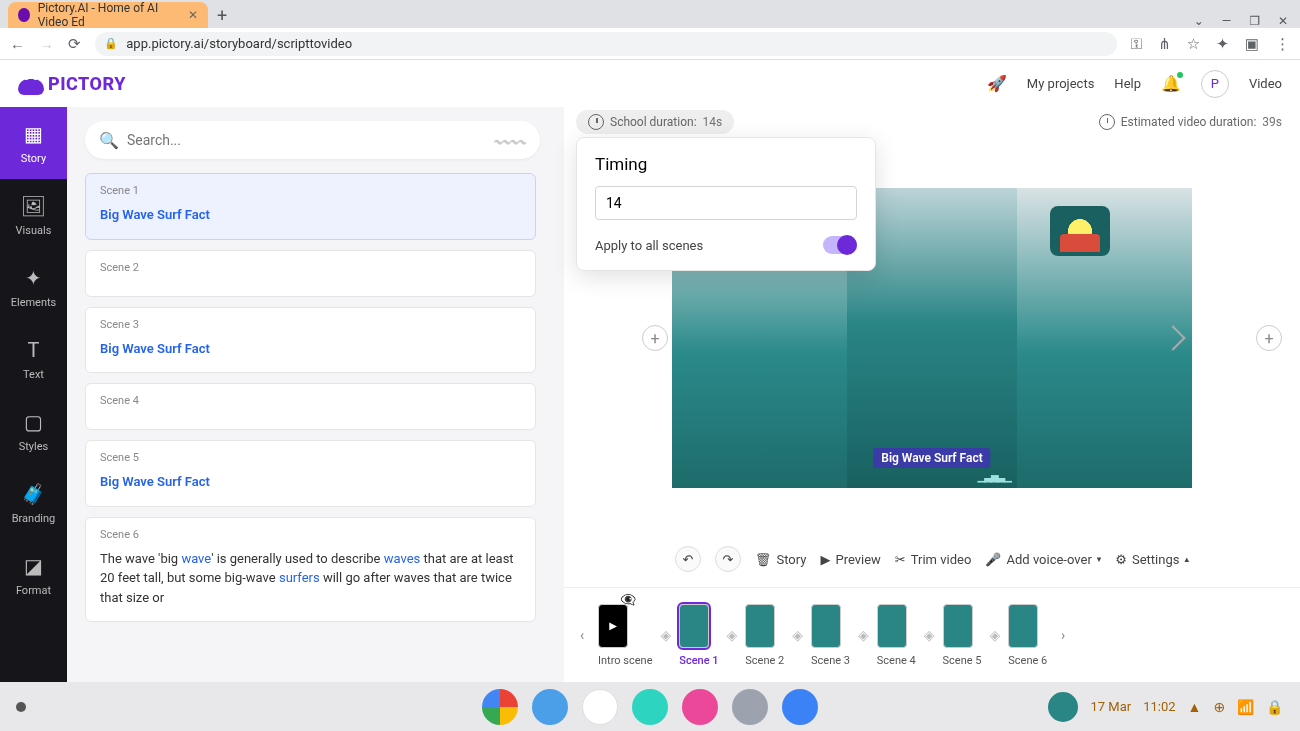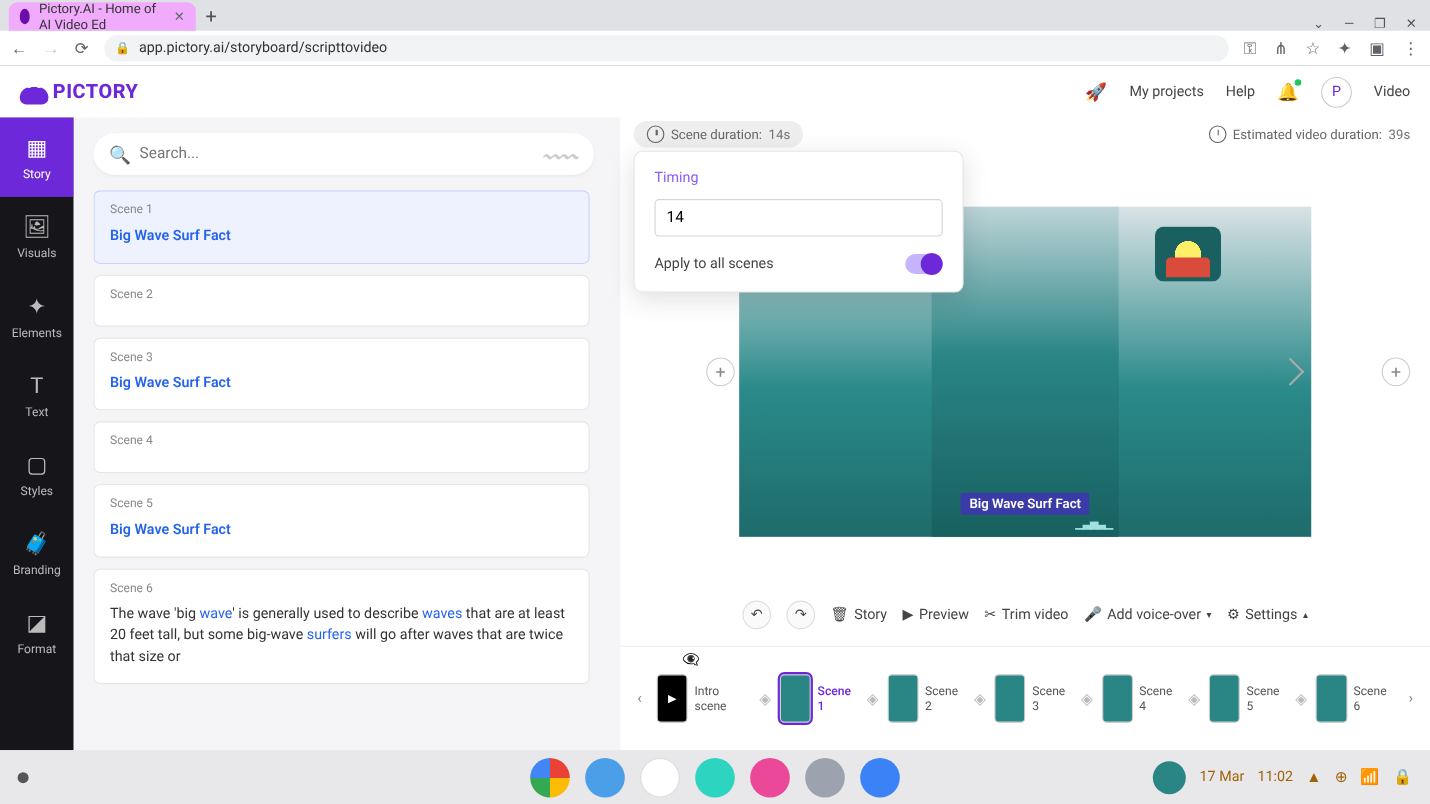--- a/index.html
+++ b/index.html
@@ -1,20 +1,20 @@
 <!DOCTYPE html>
 <html><head>
 <meta charset="utf-8">
 <style>
 * { margin: 0; padding: 0; box-sizing: border-box; font-family: -apple-system, BlinkMacSystemFont, "Segoe UI", Roboto, Arial, sans-serif; }
 html, body { width: 1300px; height: 731px; overflow: hidden; background: #f1f3f4; }
 
 
 .browser-tabs { height: 28px; background: #dfe1e5; display: flex; align-items: flex-end; padding-left: 8px; }
-.tab { height: 26px; background: #f0abfc; border-radius: 8px 8px 0 0; display: flex; align-items: center; padding: 0 10px; gap: 8px; font-size: 12px; color: #333; width: 170px; }
+.tab { height: 26px; background: #fdba74; border-radius: 8px 8px 0 0; display: flex; align-items: center; padding: 0 10px; gap: 8px; font-size: 12px; color: #333; width: 200px; }
 .tab .favicon { width: 14px; height: 14px; background: #6a0dad; border-radius: 50%; }
 .tab .close-x { margin-left: auto; cursor: pointer; color: #666; }
 .new-tab { width: 28px; height: 26px; display: flex; align-items: center; justify-content: center; color: #555; font-size: 18px; }
 .win-controls { margin-left: auto; display: flex; gap: 18px; padding-right: 12px; align-items: center; color: #555; font-size: 12px; }
 .win-controls span { cursor: pointer; }
 
 .addr-bar { height: 32px; background: #fff; display: flex; align-items: center; padding: 0 10px; gap: 14px; border-bottom: 1px solid #ddd; }
 .addr-bar .nav-icn { color: #5f6368; font-size: 15px; cursor: pointer; }
 .addr-field { flex: 1; display: flex; align-items: center; gap: 8px; background: #f1f3f4; border-radius: 14px; height: 24px; padding: 0 10px; font-size: 13px; color: #333; }
 .lock { font-size: 11px; }
@@ -73,21 +73,21 @@
 .right-panel { flex: 1; background: #fff; position: relative; display: flex; flex-direction: column; }
 .info-row { height: 30px; display: flex; align-items: center; padding: 0 18px 0 12px; font-size: 12px; color: #666; }
 .duration-chip { background: #eee; border-radius: 14px; padding: 4px 12px; display: flex; align-items: center; gap: 6px; }
 .clock { width: 16px; height: 16px; border: 1.5px solid #666; border-radius: 50%; position: relative; }
 .clock::after { content: ""; position: absolute; top: 3px; left: 50%; width: 1.5px; height: 5px; background: #666; }
 .dur-val { color: #737373; font-weight: 400; }
 .est { margin-left: auto; display: flex; align-items: center; gap: 6px; }
 
 
 .popover { position: absolute; top: 30px; left: 12px; width: 300px; background: #fff; border: 1px solid #e5e5e5; border-radius: 8px; box-shadow: 0 6px 24px rgba(0,0,0,0.12); padding: 16px 18px; z-index: 50; }
-.pop-title { font-size: 13px; color: #8b5cf6; margin-bottom: 12px; }
+.pop-title { font-size: 17px; color: #000000; margin-bottom: 12px; }
 .pop-input { width: 100%; height: 34px; border: 1px solid #d1d5db; border-radius: 4px; padding: 0 10px; font-size: 14px; margin-bottom: 16px; }
 .pop-row { display: flex; align-items: center; justify-content: space-between; font-size: 13px; color: #444; }
 .toggle { width: 34px; height: 18px; background: #c4b5fd; border-radius: 10px; position: relative; cursor: pointer; }
 .toggle::after { content: ""; position: absolute; right: 0; top: -1px; width: 20px; height: 20px; background: #6d28d9; border-radius: 50%; }
 
 
 .preview-area { flex: 1; position: relative; display: flex; align-items: center; justify-content: center; padding: 20px; }
 .canvas { width: 520px; height: 300px; background: #e0e6e8; position: relative; display: flex; align-items: center; justify-content: center; }
 .canvas::before { content: ""; position: absolute; inset: 0; background: linear-gradient(180deg, #d9e2e5 0%, #2b8a8a 55%, #1e6b6b 100%); }
 .portrait { position: relative; width: 170px; height: 300px; background: linear-gradient(180deg, #bdd4d8 0%, #2a8585 45%, #186060 100%); }
@@ -103,21 +103,21 @@
 
 
 .preview-toolbar { height: 40px; margin: 0 100px 8px 100px; display: flex; align-items: center; gap: 14px; font-size: 13px; color: #444; justify-content: center; }
 .ur-btn { width: 26px; height: 26px; border: 1px solid #ddd; border-radius: 50%; display: flex; align-items: center; justify-content: center; background: #fafafa; cursor: pointer; }
 .tb-item { display: flex; align-items: center; gap: 5px; cursor: pointer; }
 .tb-item .caret { font-size: 9px; }
 
 
 .timeline { height: 95px; border-top: 1px solid #eee; display: flex; align-items: center; padding: 0 10px; gap: 8px; position: relative; }
 .tl-arrow { width: 16px; color: #888; cursor: pointer; font-size: 14px; text-align: center; }
-.tl-item { display: flex; flex-direction: row; align-items: center; gap: 6px; font-size: 11px; color: #555; }
+.tl-item { display: flex; flex-direction: column; align-items: flex-start; gap: 6px; font-size: 11px; color: #555; }
 .thumb { width: 30px; height: 44px; background: #2a8585; border-radius: 4px; border: 1px solid #ccc; position: relative; }
 .thumb.intro { background: #000; }
 .thumb.active { outline: 2px solid #6d28d9; }
 .thumb.intro::after { content: "▶"; position: absolute; inset: 0; display: flex; align-items: center; justify-content: center; color: #fff; font-size: 10px; }
 .layers { color: #bbb; font-size: 14px; }
 .eye-off { position: absolute; top: 4px; left: 56px; color: #666; font-size: 13px; }
 .tl-item.active { color: #6d28d9; font-weight: 500; }
 
 
 .taskbar { position: absolute; bottom: 0; left: 0; right: 0; height: 49px; background: #e8e8ea; display: flex; align-items: center; padding: 0 16px; }
@@ -255,21 +255,21 @@
         <div class="scene-num">Scene 6</div>
         <div class="scene-text"><span>The wave 'big </span><span class="scene-link">wave</span><span>' is generally used to describe </span><span class="scene-link">waves</span><span> that are at least 20 feet tall, but some big-wave </span><span class="scene-link">surfers</span><span> will go after waves that are twice that size or</span></div>
       </div>
     </div>
   </div>
 
   <div class="right-panel">
     <div class="info-row">
       <div class="duration-chip">
         <span class="clock"></span>
-        <span>Scene duration:</span>
+        <span>School duration:</span>
         <span class="dur-val">14s</span>
       </div>
       <div class="est">
         <span class="clock"></span>
         <span>Estimated video duration:</span>
         <span class="dur-val">39s</span>
       </div>
     </div>
 
     <div class="popover">

